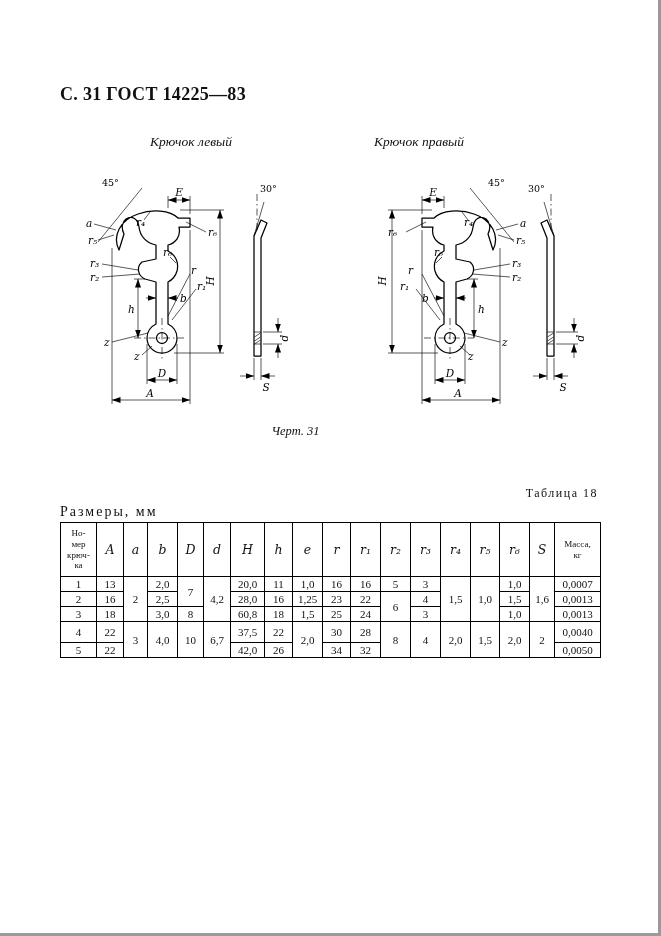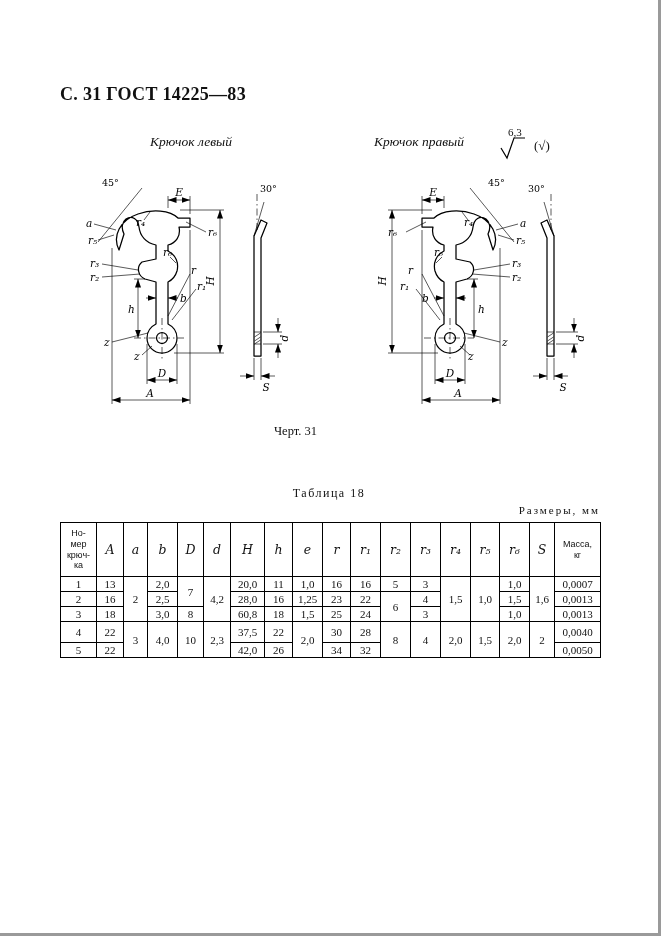--- a/index.html
+++ b/index.html
@@ -17,48 +17,41 @@
   .rough-all { position:absolute; left:36px; top:12px; font-size:13px; }
   svg.drawing { position:absolute; top:18px; }
   svg.drawing.lt { left:0; }
   svg.drawing.rt { left:292px; }
   .outline path, .outline circle { fill:none; stroke:#000; stroke-width:1.25; stroke-linejoin:round; }
   .thin line, .thin path { stroke:#000; stroke-width:0.65; fill:none; }
   .dash { stroke-dasharray:7 3 1.5 3; }
   svg text { font-family:"DejaVu Serif",serif; font-size:10.5px; font-style:italic; fill:#000; }
   svg text.deg { font-style:normal; font-size:9.5px; }
   svg text.mid { text-anchor:middle; }
-  .fig-caption { position:absolute; top:424px; left:0; width:591px; text-align:center; font-size:12.5px; }
-  .tbl-caption { position:absolute; top:486px; left:60px; width:538px; text-align:center; font-size:12px; letter-spacing:1.5px; }
-  .tbl-title { position:absolute; top:504px; left:60px; width:540px; text-align:right; font-size:11px; letter-spacing:2px; }
+  .fig-caption { position:absolute; top:424px; left:0; width:591px; text-align:center; font-size:12.5px;font-style:italic; }
+  .tbl-caption { position:absolute; top:486px; left:60px; width:538px; text-align:right; font-size:12px; letter-spacing:1.5px; }
+  .tbl-title { position:absolute; top:504px; left:60px; width:540px; text-align:left; font-size:14px; letter-spacing:2px; }
   table.dims { position:absolute; top:522px; left:60px; width:540px; border-collapse:collapse; table-layout:fixed; }
   .dims th, .dims td { border:1px solid #000; text-align:center; vertical-align:middle; padding:0; font-weight:normal; }
   .dims th { font-size:12.5px; font-style:italic; height:54px; font-family:"DejaVu Serif",serif; }
-  .dims th.small { font-size:9px; font-style:normal; white-space:pre-line; line-height:1.2; font-family:Liberation Sans, sans-serif; }
+  .dims th.small { font-size:9px; font-style:normal; white-space:pre-line; line-height:1.2; font-family:Liberation Serif, serif; }
   .dims td { font-size:11px; height:15px; font-family:"Liberation Serif",serif; }
   .dims tr.tall td { height:21px; }
 </style>
 </head>
 <body>
 
 <div class="page-edge"></div>
 
 <div class="doc-header">С. 31 ГОСТ 14225—83</div>
 
 <div class="figure">
   <div class="fig-title lt">Крючок левый</div>
   <div class="fig-title rt">Крючок правый</div>
 
-  <div class="roughness">
-    <span class="rough-val">6,3</span>
-    <svg class="rough-check" width="30" height="26">
-      <path d="M3,13 L9,23 L16,3 L27,3" fill="none" stroke="#000" stroke-width="1.2"></path>
-    </svg>
-    <span class="rough-all">(√)</span>
-  </div>
 
   <svg class="drawing lt" width="310" height="280" viewBox="0 0 310 280">
     <defs>
       <marker id="aL" markerUnits="userSpaceOnUse" markerWidth="9" markerHeight="8" viewBox="0 0 9 8" refX="8.5" refY="4" orient="auto-start-reverse">
         <path d="M0,1 L8.5,4 L0,7 Z" fill="#000"></path>
       </marker>
     </defs>
 
     <g class="outline">
       <path d="M 69,102 C 62,88 70,72 88,66 C 102,61 120,62 128,70 L 140,70 L 140,79 L 129,79 C 131,88 126,95 118,97 L 118,103 C 126,107 129,115 127,123 C 125,130 120,133 118,134 L 118,176 C 124,179 127,184 127,190 A 15,15 0 1 1 97,190 C 97,184 100,179 106,176 L 106,134 L 95,131 C 88,128 86,119 92,114 L 106,111 L 106,97 C 96,95 90,88 89,79 C 88,71 82,67 76,71 C 72,74 71,80 74,86 Z"></path>
@@ -366,21 +359,21 @@
       <td>3</td>
       <td>1,0</td>
       <td>0,0013</td>
     </tr>
     <tr class="tall">
       <td>4</td>
       <td>22</td>
       <td rowspan="2">3</td>
       <td rowspan="2">4,0</td>
       <td rowspan="2">10</td>
-      <td rowspan="2">2,3</td>
+      <td rowspan="2">6,7</td>
       <td>37,5</td>
       <td>22</td>
       <td rowspan="2">2,0</td>
       <td>30</td>
       <td>28</td>
       <td rowspan="2">8</td>
       <td rowspan="2">4</td>
       <td rowspan="2">2,0</td>
       <td rowspan="2">1,5</td>
       <td rowspan="2">2,0</td>

